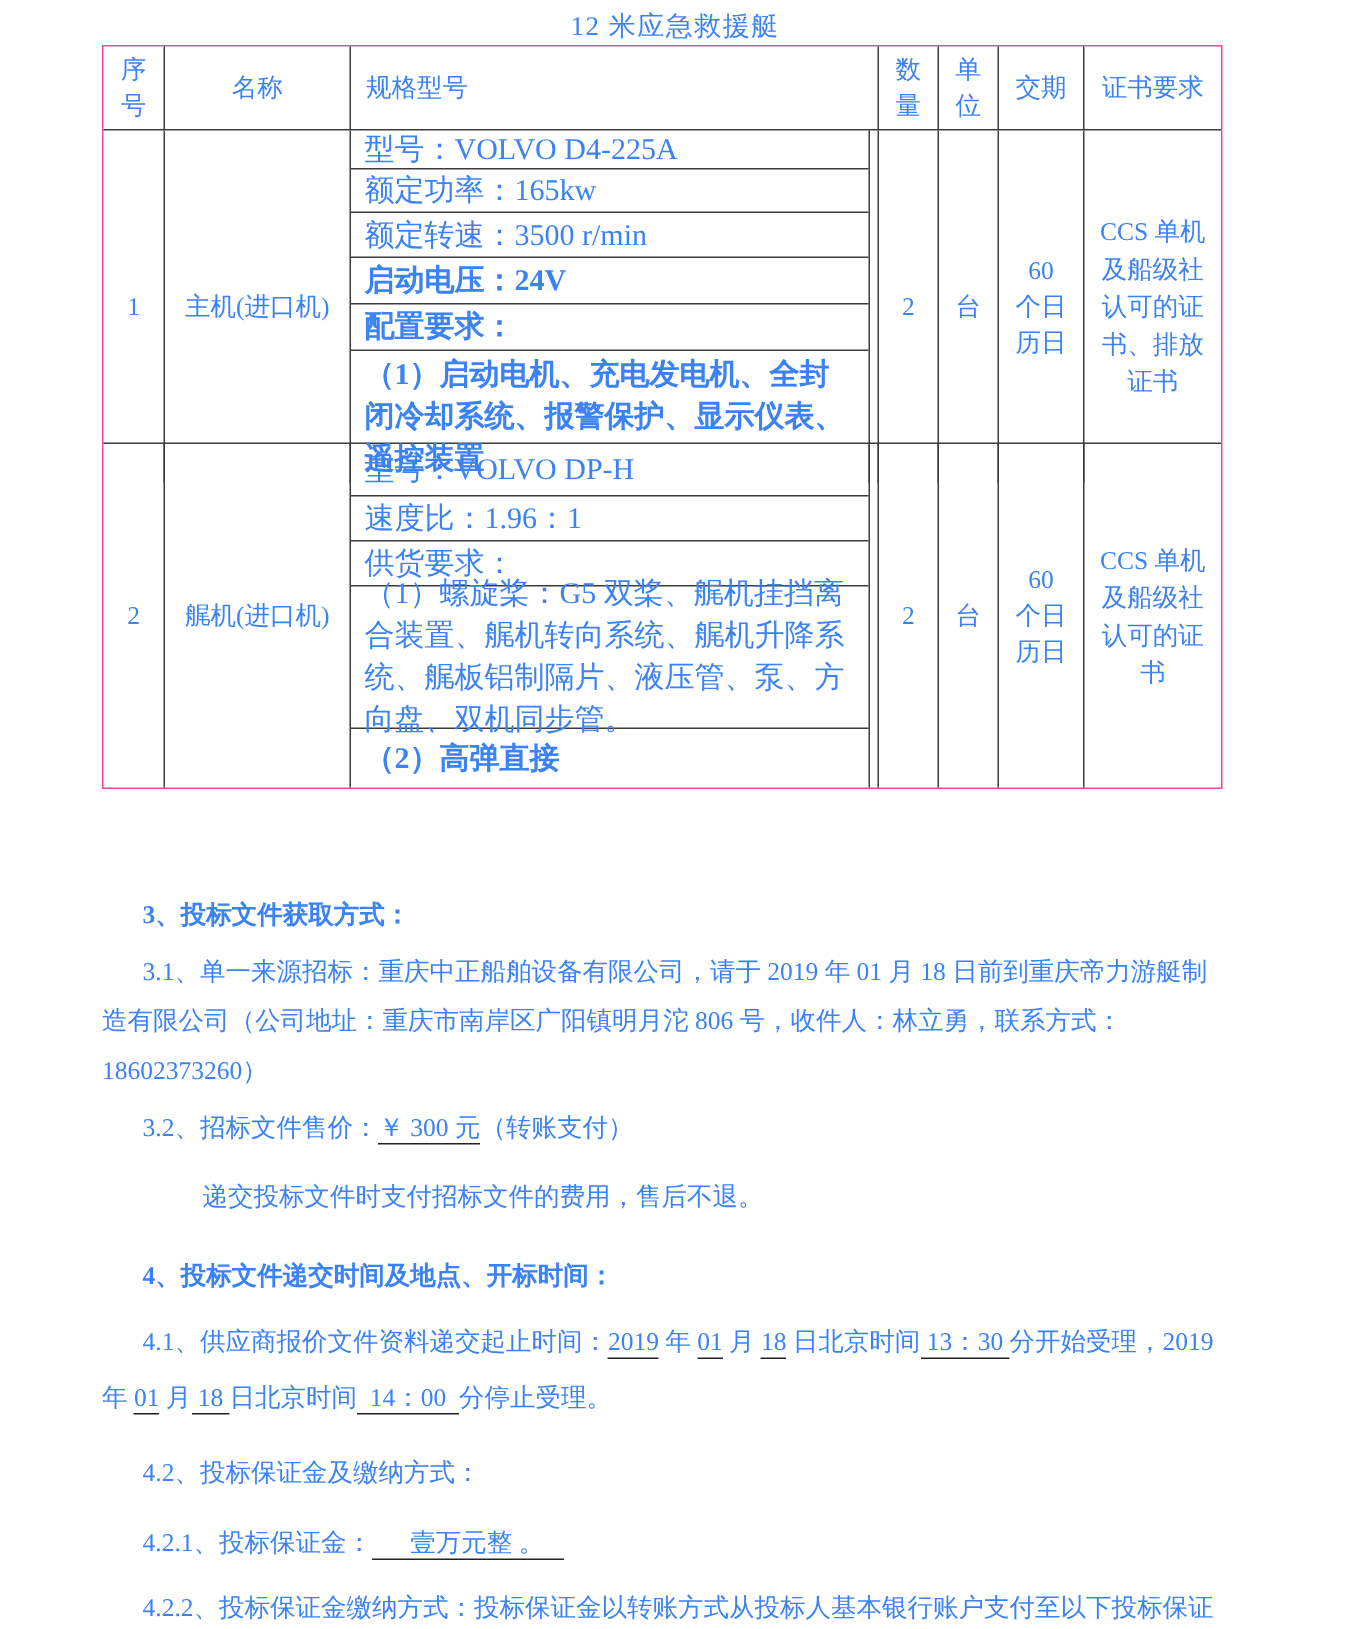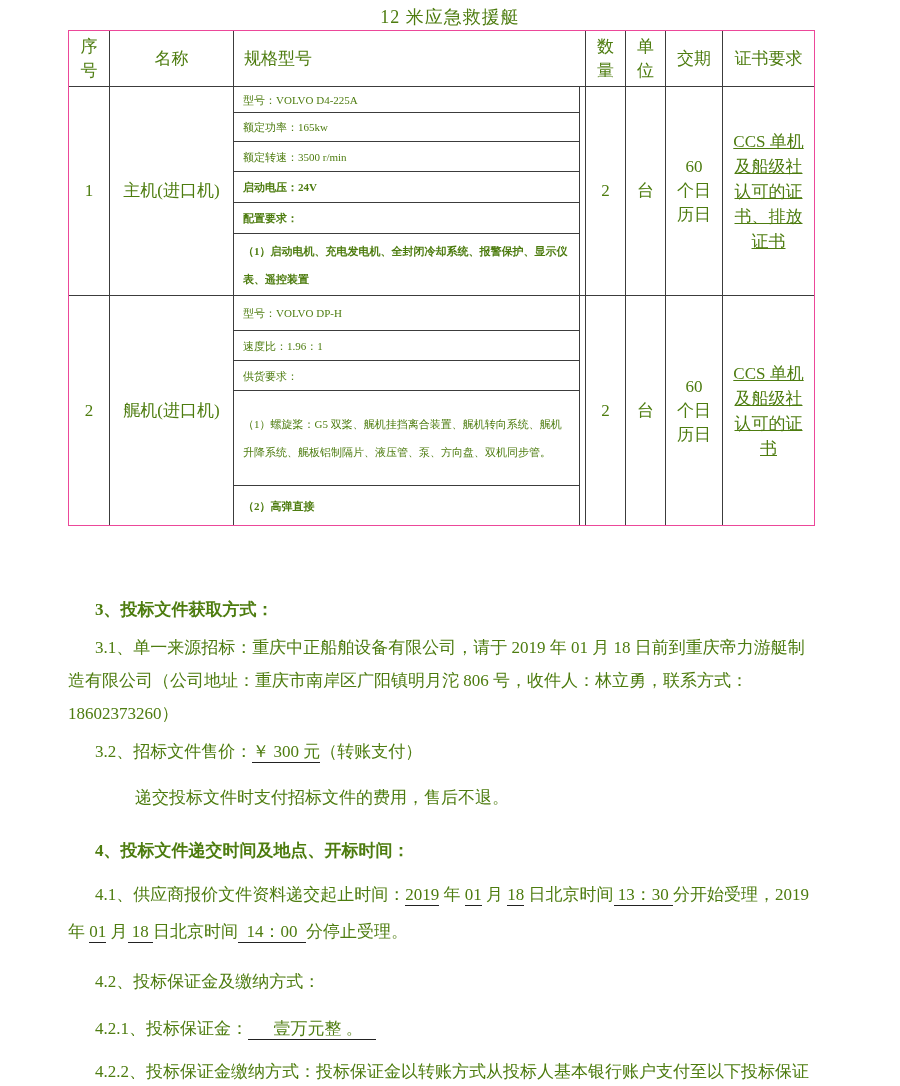--- a/index.html
+++ b/index.html
@@ -1,18 +1,18 @@
 <!DOCTYPE html>
 <html><head>
 <meta charset="utf-8">
 <style>
   html,body{margin:0;padding:0;background:#fff;}
   .page{
     width:900px;height:1086px;position:relative;background:#fff;
-    font-family:"Liberation Serif","DejaVu Serif",serif;color:#4d7c0f;
+    font-family:"Liberation Serif","DejaVu Serif",serif;color:#3b82f6;
     overflow:hidden;
   }
   .doc-title{
     padding-top:5px;text-align:center;font-size:18px;letter-spacing:1px;
   }
   
   .spec-table{
     position:absolute;left:68px;top:30px;width:747px;
     border:1px solid #ec4899;box-sizing:border-box;
   }
@@ -20,30 +20,30 @@
   .trow>.cell{border-left:1px solid #3c3c3c;box-sizing:border-box;}
   .trow>.cell:first-child{border-left:none;}
   .thead{height:55px;border-bottom:1px solid #3c3c3c;}
   .trow1{height:208px;border-bottom:1px solid #3c3c3c;}
   .trow2{height:229px;}
   .cell{
     display:flex;align-items:center;justify-content:center;
     text-align:center;font-size:17px;line-height:24px;padding:0 6px;
   }
   .cell.delivery{padding:0 9px;}
-  .cell.cert{padding:0 7px;line-height:25px;text-decoration:underline;}
+  .cell.cert{padding:0 7px;line-height:25px;}
   .cell.spec-h{justify-content:flex-start;text-align:left;padding-left:10px;}
   .cell.spec{display:block;padding:0;}
   .spec-stack{
     height:100%;margin-right:5px;border-right:1px solid #3c3c3c;
     display:flex;flex-direction:column;box-sizing:border-box;
   }
   .srow{
     border-bottom:1px solid #3c3c3c;display:flex;align-items:center;
-    padding:2px 9px;font-size:11px;line-height:28px;text-align:left;
+    padding:2px 9px;font-size:20px;line-height:28px;text-align:left;
     box-sizing:border-box;
   }
   .srow.last{border-bottom:none;flex:1;font-weight:bold;}
   .r1a{height:26px;} .r1b{height:29px;} .r1c{height:30px;}
   .r1d{height:31px;font-weight:bold;} .r1e{height:31px;font-weight:bold;}
   .r2a{height:35px;font-family:Liberation Serif, serif;} .r2b{height:30px;} .r2c{height:30px;} .r2d{height:95px;}
   
   .content{
     position:absolute;left:0;top:522px;width:900px;
     padding:0 80px 0 68px;box-sizing:border-box;font-size:17px;

